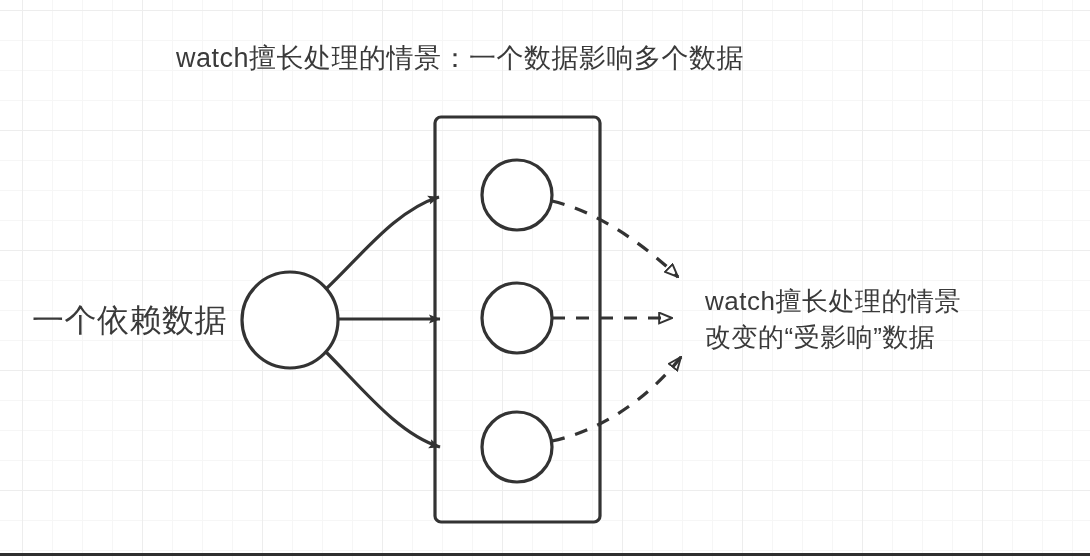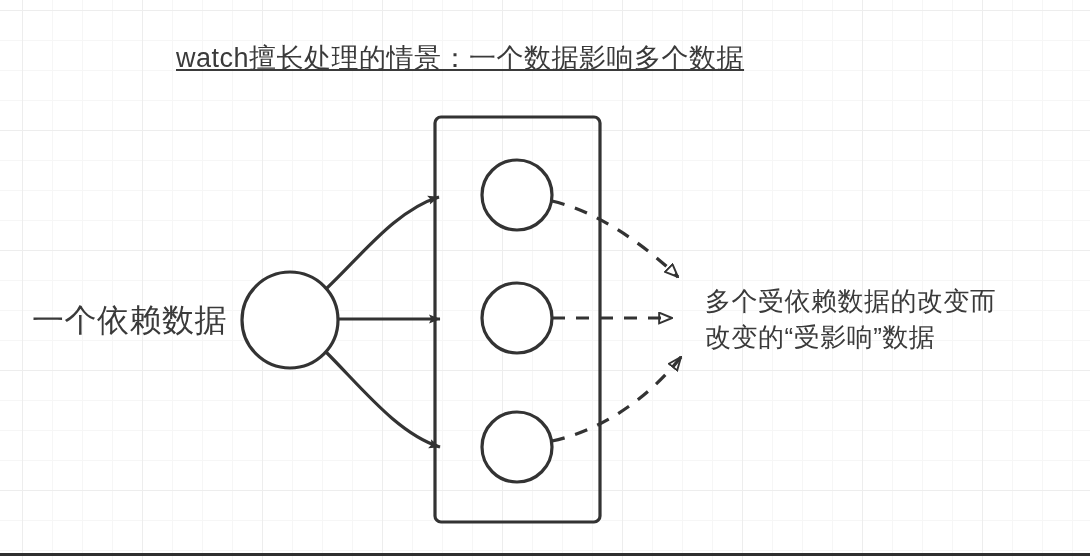--- a/index.html
+++ b/index.html
@@ -48,21 +48,20 @@
     position: absolute;
     color: #3a3a3a;
     white-space: nowrap;
     letter-spacing: 0.5px;
   }
   #title-text {
     left: 176px;
     top: 41px;
     font-size: 27px;
     line-height: 34px;
-    text-decoration: underline;
   }
   #source-label {
     left: 32px;
     top: 304px;
     font-size: 32px;
     line-height: 32px;
   }
   #target-label {
     left: 705px;
     top: 283px;
@@ -105,17 +104,17 @@
 
     <path d="M552,318 L672,318" fill="none" stroke="#333333" stroke-width="3.2" stroke-dasharray="13 11" stroke-linecap="butt" marker-end="url(#mk-open)"></path>
 
     <path d="M552,441 C604,430 650,396 681,357" fill="none" stroke="#333333" stroke-width="3.2" stroke-dasharray="13 11" stroke-linecap="butt" marker-end="url(#mk-open)"></path>
   </svg>
 
   <div class="lbl" id="title-text">watch擅长处理的情景：一个数据影响多个数据</div>
 
   <div class="lbl" id="source-label">一个依赖数据</div>
 
-  <div class="lbl" id="target-label">多个受依赖数据的改变而
+  <div class="lbl" id="target-label">watch擅长处理的情景
 改变的“受影响”数据</div>
 
   <div id="bottom-rule"></div>
 </div>
 
 </body></html>

